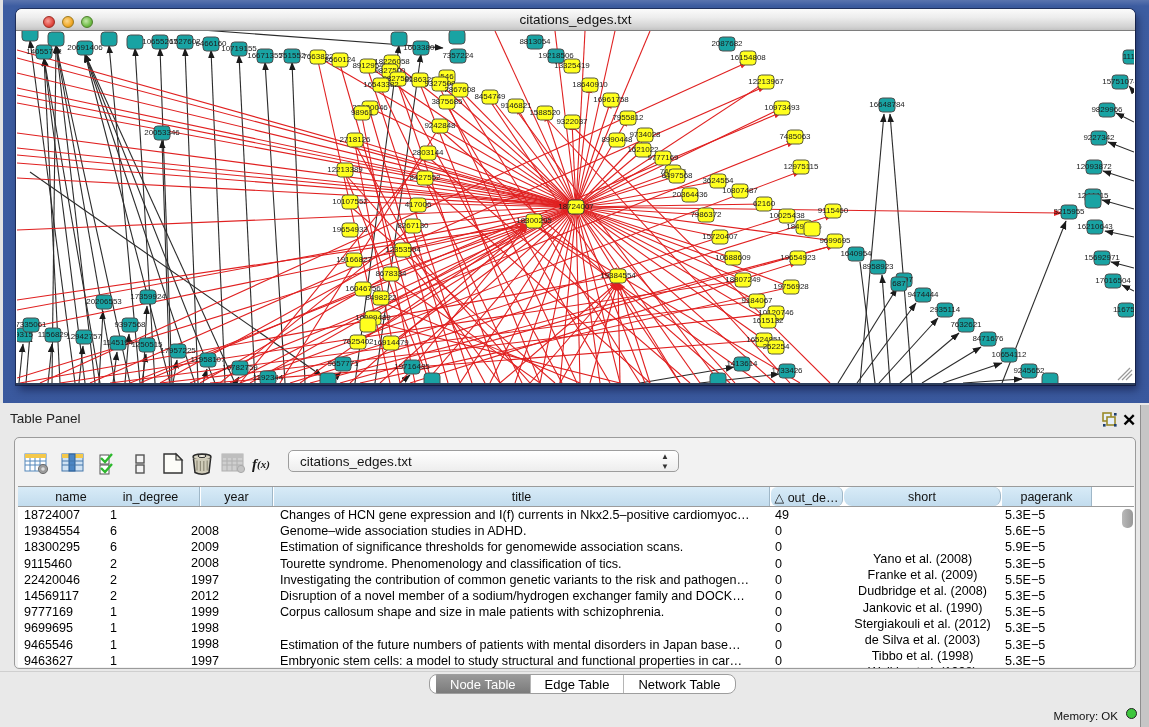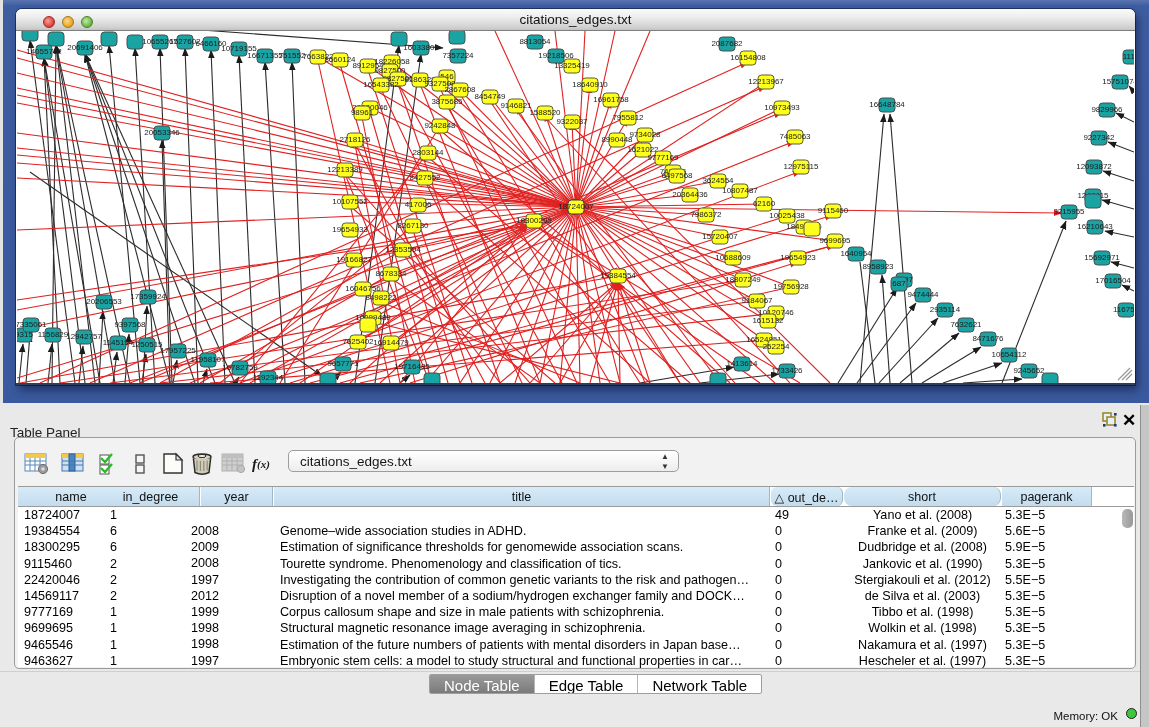--- a/index.html
+++ b/index.html
@@ -17,21 +17,21 @@
   border-bottom:1px solid #7e7e7e; }
 #titlebar .t { position:absolute; left:0; right:0; top:3px; text-align:center;
   font-size:13.5px; color:#111; }
 .light { position:absolute; top:6.5px; width:12px; height:12px; border-radius:50%; }
 #canvas { position:absolute; left:1px; top:22px; width:1117px; height:352px;
   background:#fff; overflow:hidden; }
 #graph text { font-family:"Liberation Sans", sans-serif; }
 #tablepanel { position:absolute; left:0; top:403px; width:1149px; height:324px;
   background:#e9e9e9; }
 #tp-head { position:absolute; left:0; top:0; width:100%; height:30px; }
-#tp-head .lbl { position:absolute; left:10px; top:22px; font-size:13.5px; color:#222;text-align:center; }
+#tp-head .lbl { position:absolute; left:10px; top:8px; font-size:13.5px; color:#222;text-align:center; }
 #tp-float { position:absolute; left:1102px; top:9px; }
 #tp-close { position:absolute; left:1122px; top:7px; font-size:17px; font-weight:bold; color:#000; }
 #tbox { position:absolute; left:14px; top:34px; width:1122px; height:232px;
   background:#f2f2f2; border:1px solid #9b9b9b; border-radius:5px; overflow:hidden; }
 #toolbar { position:absolute; left:4px; top:11px; }
 #combo { position:absolute; left:273px; top:12px; width:391px; height:22px;
   border:1px solid #9d9d9d; border-radius:5px;
   background:linear-gradient(180deg,#ffffff,#ededed); font-size:13.5px; color:#151515;
   padding:3px 0 0 11px; }
 #combo .arr { position:absolute; right:9px; top:1px; font-size:8px; color:#333; line-height:10px; }
@@ -40,31 +40,31 @@
   border-top:1px solid #9b9b9b; border-bottom:1px solid #9b9b9b;
   background:#fff; font-size:12.5px; color:#111; }
 #thead div, .tr div { position:absolute; top:0; height:100%; }
 #thead div { text-align:center; padding-top:3px;
   border-right:1px solid #9fb7c8;
   background:linear-gradient(180deg,#d8ebf7,#c2dcee); }
 #rows { position:absolute; left:0; top:22px; width:100%; }
 .tr { position:relative; height:16.2px; font-size:12.6px; color:#000; white-space:nowrap; }
 .c0 { left:6px; width:95px; } .c1 { left:92px; width:92px; }
 .c2 { left:173px; width:66px;margin-top:16px; } .c3 { left:262px; width:492px; }
-.c4 { left:757px; width:67px; } .c5 { left:826px; width:157px; text-align:center; }
+.c4 { left:757px; width:67px; } .c5 { left:826px; width:157px; text-align:center;margin-top:44px; }
 .c6 { left:987px; width:86px; }
 #thead .h0 { left:0; width:107px; } #thead .h1 { left:84px; width:98px; }
 #thead .h2 { left:183px; width:72px; } #thead .h3 { left:256px; width:496px; }
 #thead .h4 { left:753px; width:72px;border-radius:6px; } #thead .h5 { left:826px; width:157px;border-radius:8px; }
 #thead .h6 { left:984px; width:90px; }
 #vsb { position:absolute; left:1104px; top:23px; width:11px; height:19px;
   background:linear-gradient(90deg,#b9b9b9,#989898); border-radius:5px; }
 #tabs { position:absolute; left:429px; top:271px; height:20px; display:flex;
-  border:1px solid #9e9e9e; border-radius:2px; overflow:hidden;
-  font-size:15px; background:#fff; }
+  border:1px solid #9e9e9e; border-radius:8px; overflow:hidden;
+  font-size:13px; background:#fff;padding-left:6px; }
 #tabs div { padding:2px 14px 0 14px; height:100%; }
 #tabs .sel { background:linear-gradient(180deg,#9a9a9a,#7b7b7b); color:#fff; }
 #tabs .sep { border-left:1px solid #b5b5b5;text-align:right; }
 #tabline { position:absolute; left:0px; top:268px; width:1149px; height:1px; background:#cfcfcf; }
 #status { position:absolute; right:31px; top:307px; font-size:11.5px; color:#111; }
 #memdot { position:absolute; right:12px; top:305px; width:11px; height:11px;
   border-radius:50%; background:#3ec63e; border:1.5px solid #222; }
 #rstrip { position:absolute; left:1140px; top:2px; width:9px; height:322px;
   background:#c6c6c6; border-left:1px solid #8e8e8e; }
 </style></head>
@@ -644,20 +644,21 @@
             <div class="h3">title</div>
           <div class="h4">△ out_de…</div>
             <div class="h5">short</div>
           <div class="h6">pagerank</div>
         </div>
         <div id="rows">
 <div class="tr">
               <div class="c0">18724007</div>
               <div class="c1">1</div>
               <div class="c2">2008</div>
+              <div class="c3">Changes of HCN gene expression and I(f) currents in Nkx2.5–positive cardiomyoc…</div>
               <div class="c4">49</div>
               <div class="c5">Yano et al. (2008)</div>
               <div class="c6">5.3E−5</div>
             </div>
 <div class="tr">
               <div class="c0">19384554</div>
               <div class="c1">6</div>
               <div class="c2">2009</div>
               <div class="c3">Genome–wide association studies in ADHD.</div>
               <div class="c4">0</div>
@@ -706,21 +707,20 @@
               <div class="c2">1998</div>
               <div class="c3">Corpus callosum shape and size in male patients with schizophrenia.</div>
               <div class="c4">0</div>
               <div class="c5">Tibbo et al. (1998)</div>
               <div class="c6">5.3E−5</div>
             </div>
 <div class="tr">
               <div class="c0">9699695</div>
               <div class="c1">1</div>
               <div class="c2">1998</div>
-              <div class="c3">Structural magnetic resonance image averaging in schizophrenia.</div>
               <div class="c4">0</div>
               <div class="c5">Wolkin et al. (1998)</div>
               <div class="c6">5.3E−5</div>
             </div>
 <div class="tr">
               <div class="c0">9465546</div>
               <div class="c1">1</div>
               <div class="c2">1997</div>
               <div class="c3">Estimation of the future numbers of patients with mental disorders in Japan base…</div>
               <div class="c4">0</div>

